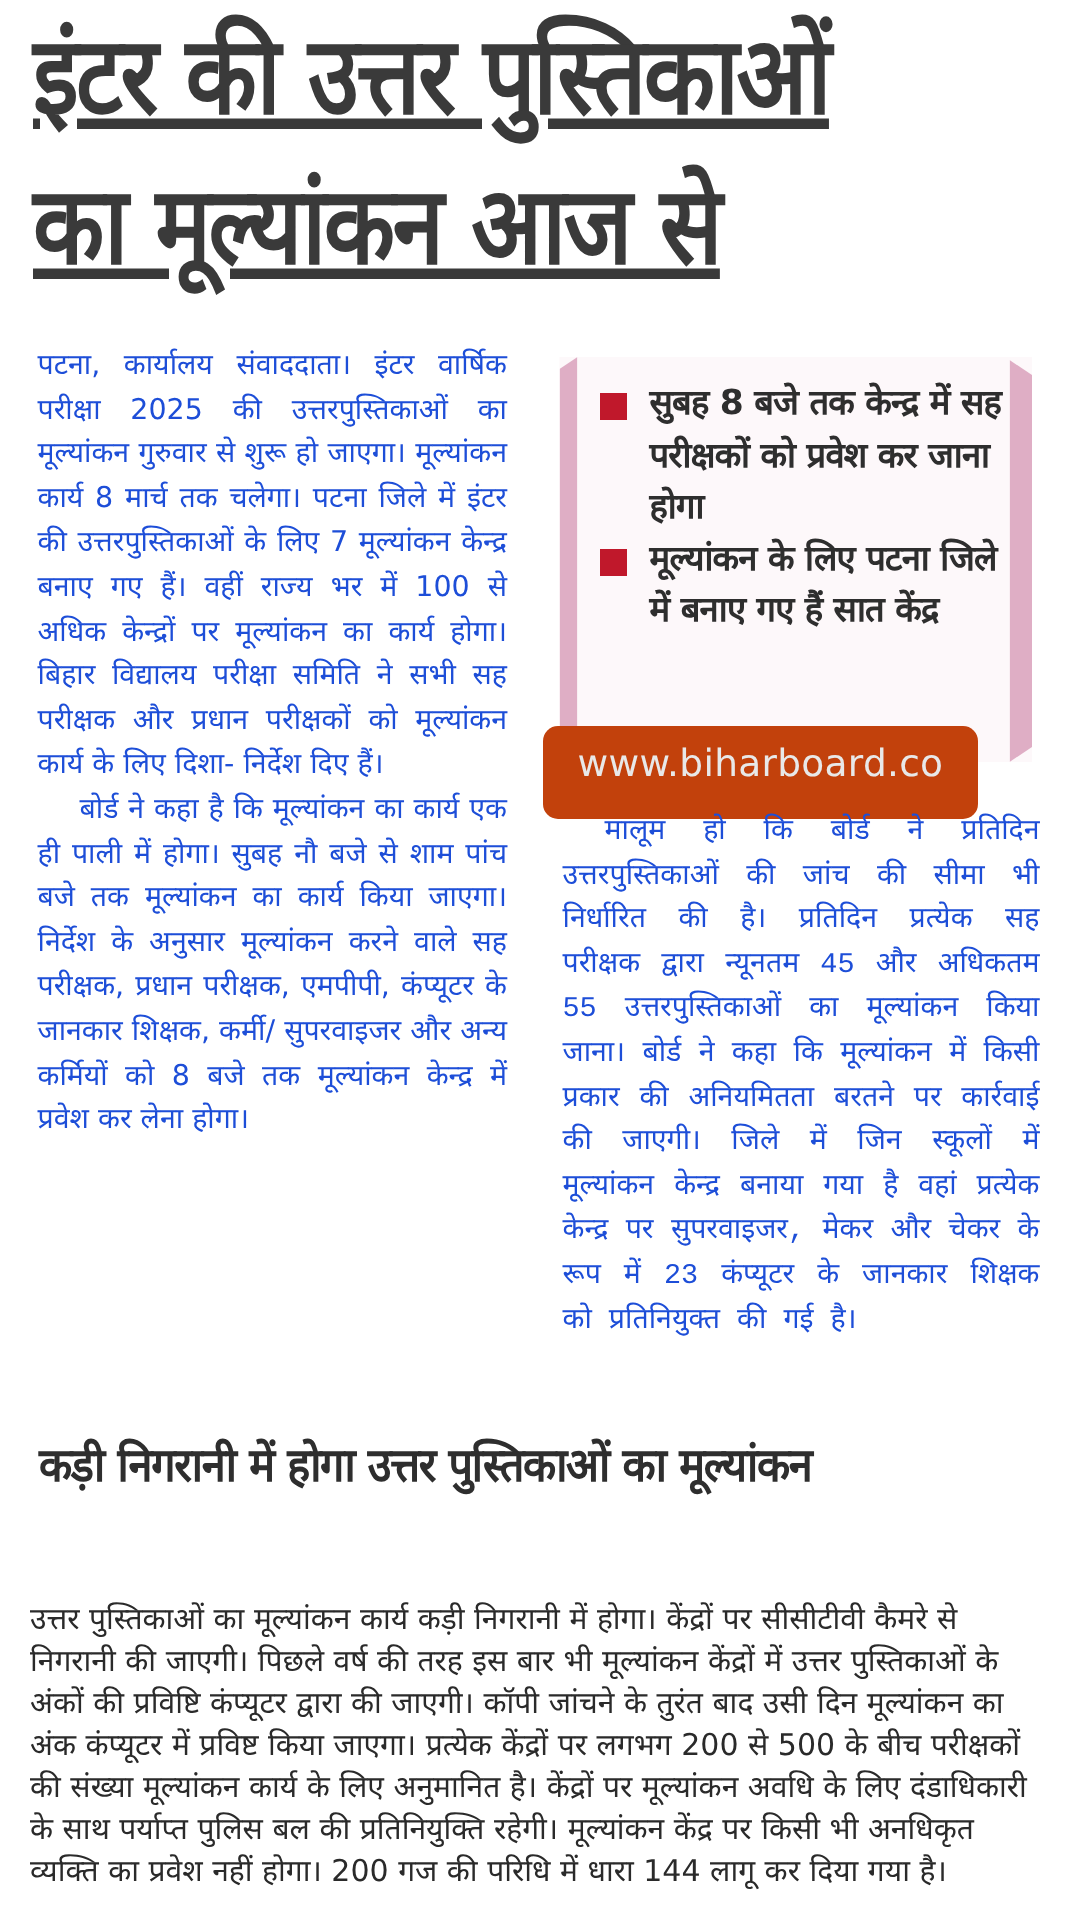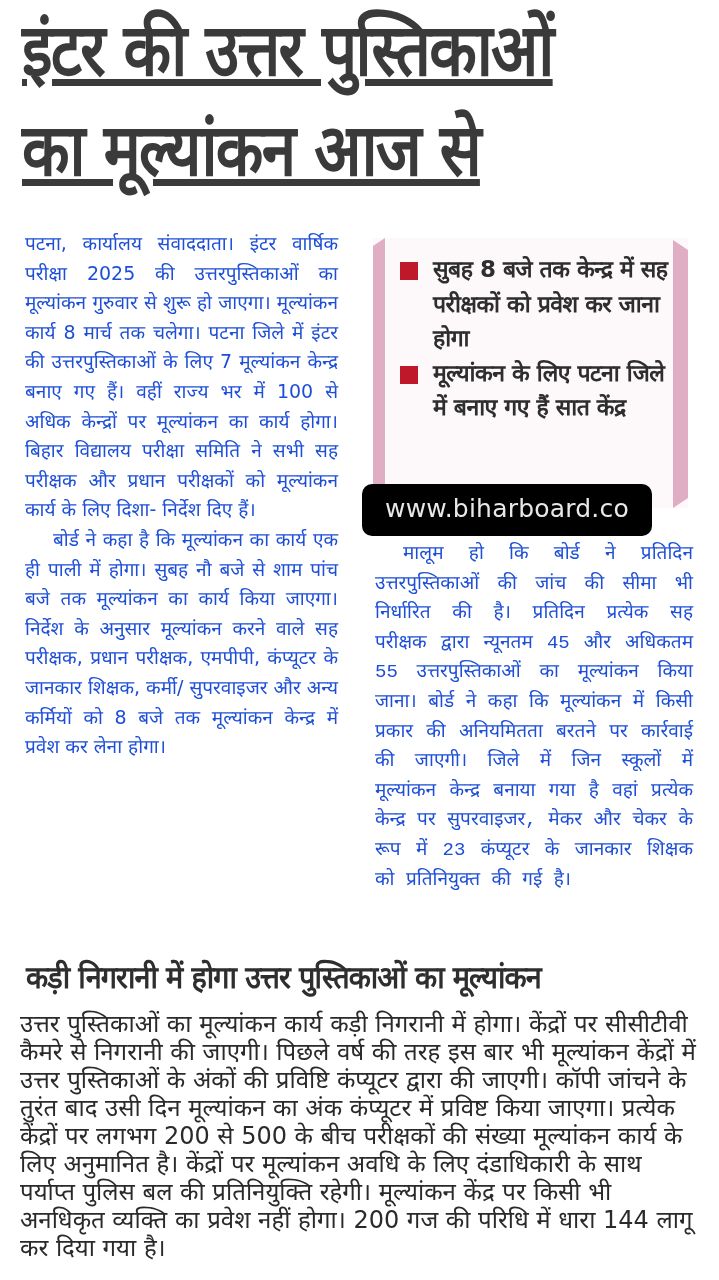--- a/index.html
+++ b/index.html
@@ -11,23 +11,23 @@
   .col p.indent { text-indent:28px; }
   #col-left { left:25px; top:229px; width:313px; }
   #col-right { left:375px; top:540px; width:318px;font-family:Liberation Mono, monospace; }
   .sidebar-box { position:absolute; left:373px; top:238px; width:315px; height:270px; background:#fdf8fa; }
   .sidebar-bar-left { position:absolute; left:373px; top:238px; width:12px; height:270px; background:#dfaec5; clip-path:polygon(0 8px,100% 0,100% 100%,0 100%); }
   .sidebar-bar-right { position:absolute; left:673px; top:240px; width:15px; height:268px; background:#dfaec5; clip-path:polygon(0 0,100% 10px,100% calc(100% - 10px),0 100%); }
   .bullets { position:absolute; left:400px; top:228px; width:270px;margin-top:24px; }
   .bullet { position:relative; padding-left:33px; font-size:23px; line-height:34.5px; font-weight:bold; color:#2e2e2e; letter-spacing:-0.5px; }
   .bullet .sq { position:absolute; left:0; top:10px; width:18px; height:18px; background:#c0182b; }
   .bullet span.txt { display:block; }
-  .watermark { position:absolute; left:362px; top:484px; width:290px; height:52px; background:#000000; border-radius:10px; color:#e8e8e8; font-family:"DejaVu Sans", sans-serif; font-size:25px; line-height:50px; text-align:center; letter-spacing:0.2px; }
+  .watermark { position:absolute; left:362px; top:484px; width:290px; height:62px; background:#c2410c; border-radius:10px; color:#e8e8e8; font-family:"DejaVu Sans", sans-serif; font-size:25px; line-height:50px; text-align:center; letter-spacing:0.2px; }
   .subhead { position:absolute; left:26px; top:952px; width:680px; font-weight:bold; font-size:31px; line-height:50px; color:#2e2e2e; white-space:nowrap; letter-spacing:-1px; transform:scaleX(0.93); transform-origin:left center; }
-  .bottom { position:absolute; left:20px; top:1010px; width:680px; font-size:24px; line-height:28px; color:#2a2a2a; }
+  .bottom { position:absolute; left:20px; top:1065px; width:680px; font-size:20px; line-height:28px; color:#2a2a2a; }
   .bottom p { margin:0; }
 </style>
 </head>
 <body>
 
 <div class="headline">
   <span class="line">इंटर की उत्तर पुस्तिकाओं</span>
   <span class="line">का मूल्यांकन आज से</span>
 </div>
 

